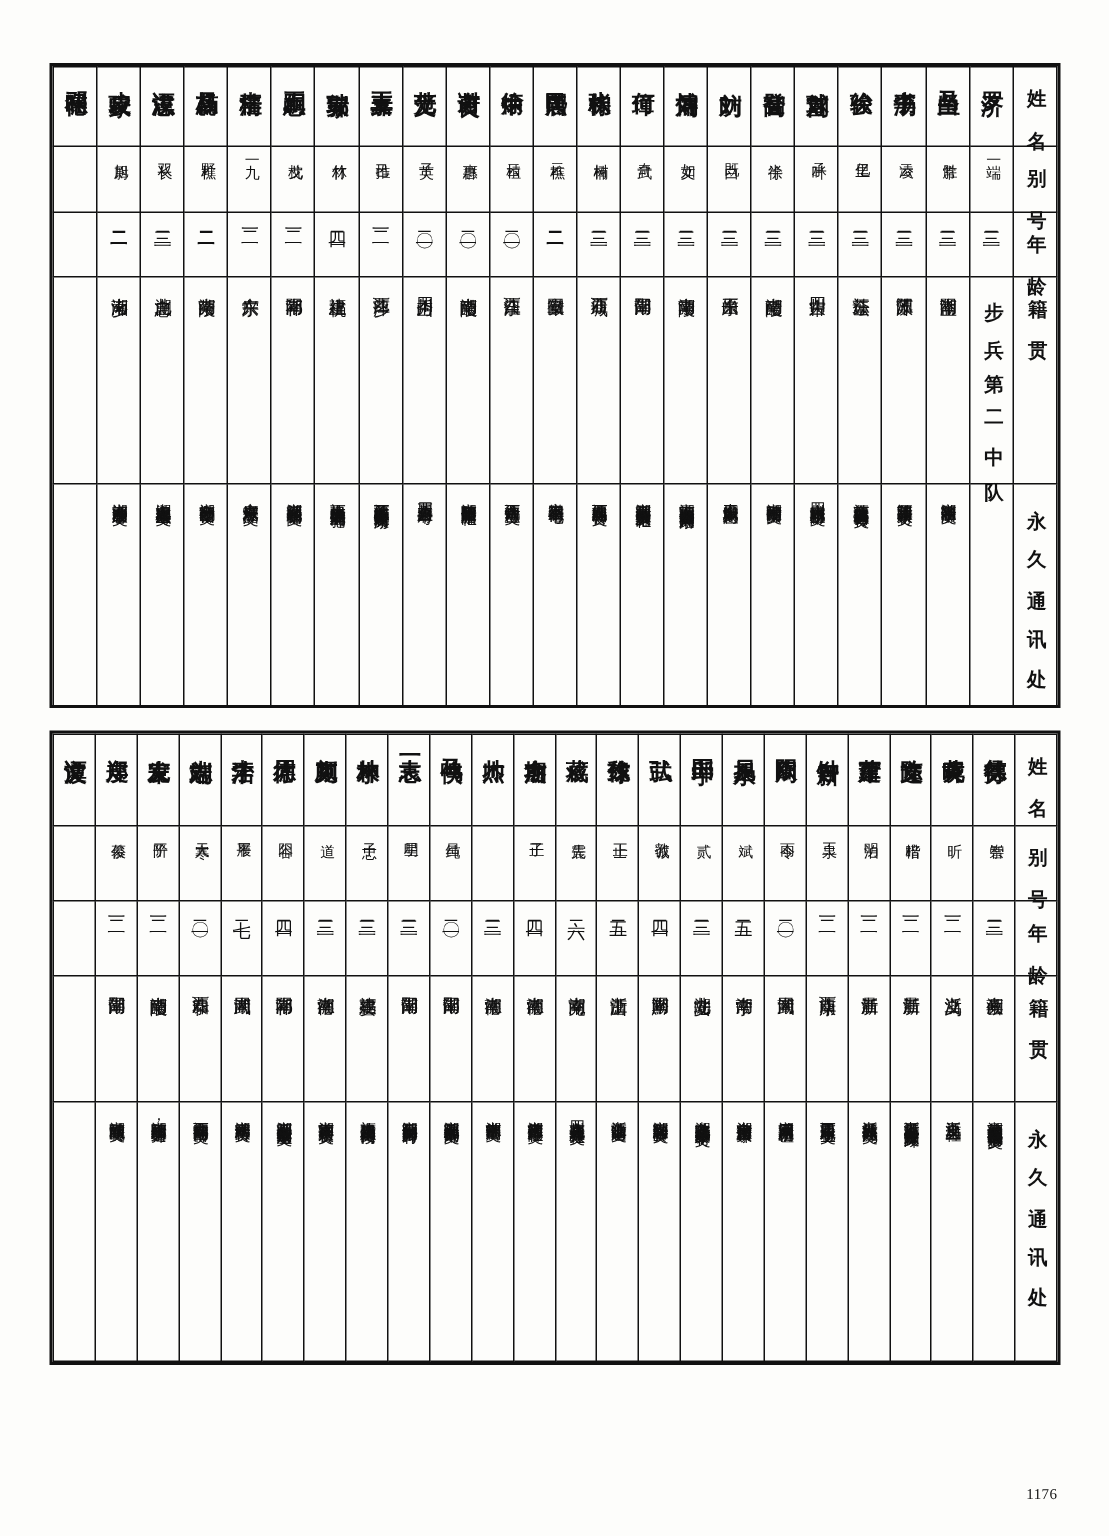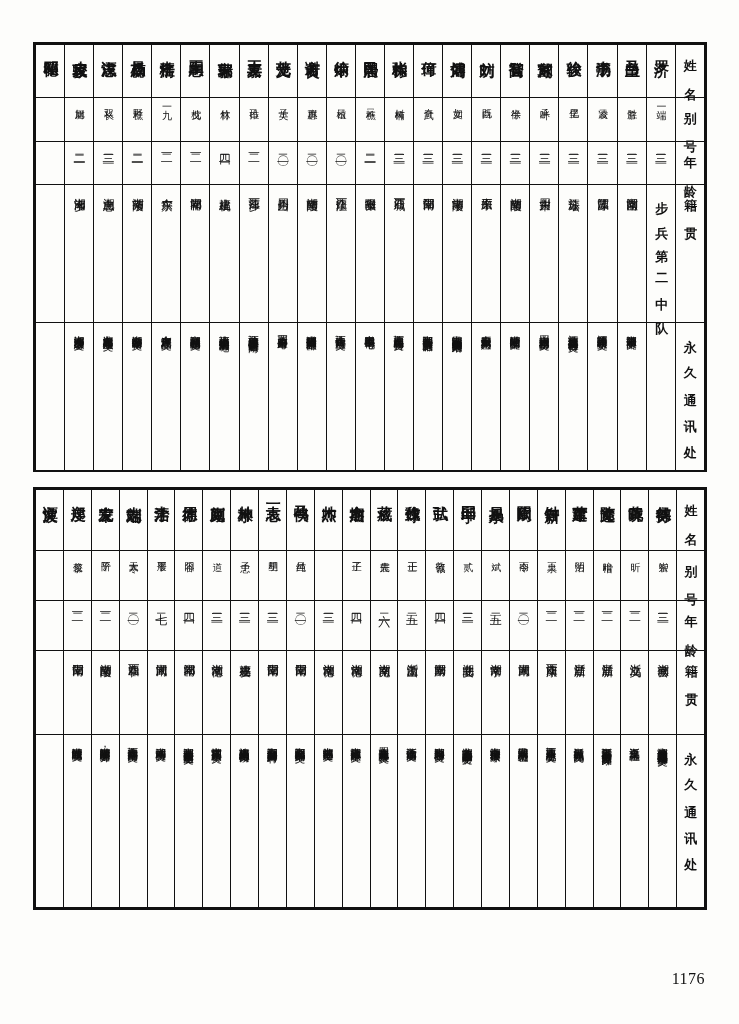--- a/index.html
+++ b/index.html
@@ -65,22 +65,22 @@
   
   .hdr .vt { font-size: 13px; font-weight: bold; letter-spacing: 0.5em; padding: 4px 0; }
   .hdr-tall .vt { font-size: 13px; font-weight: bold; letter-spacing: 0.45em; padding: 6px 0; }
 
   
   .unit .vt { font-size: 13px; font-weight: bold; letter-spacing: 0.35em; padding: 6px 0; }
 
   .pageno {
     position: absolute;
     right: 34px;
-    bottom: 36px;
-    font-size: 16px;
+    bottom: 22px;
+    font-size: 10px;
     font-family: "Liberation Serif", serif;
     letter-spacing: 0.03em;
   }
 
   
   tr.h-name   td { height: 52px; }
   tr.h-alias  td { height: 33px; }
   tr.h-age    td { height: 37px; }
   tr.h-origin td { height: 72px; }
   tr.h-addr   td { height: 150px; }

